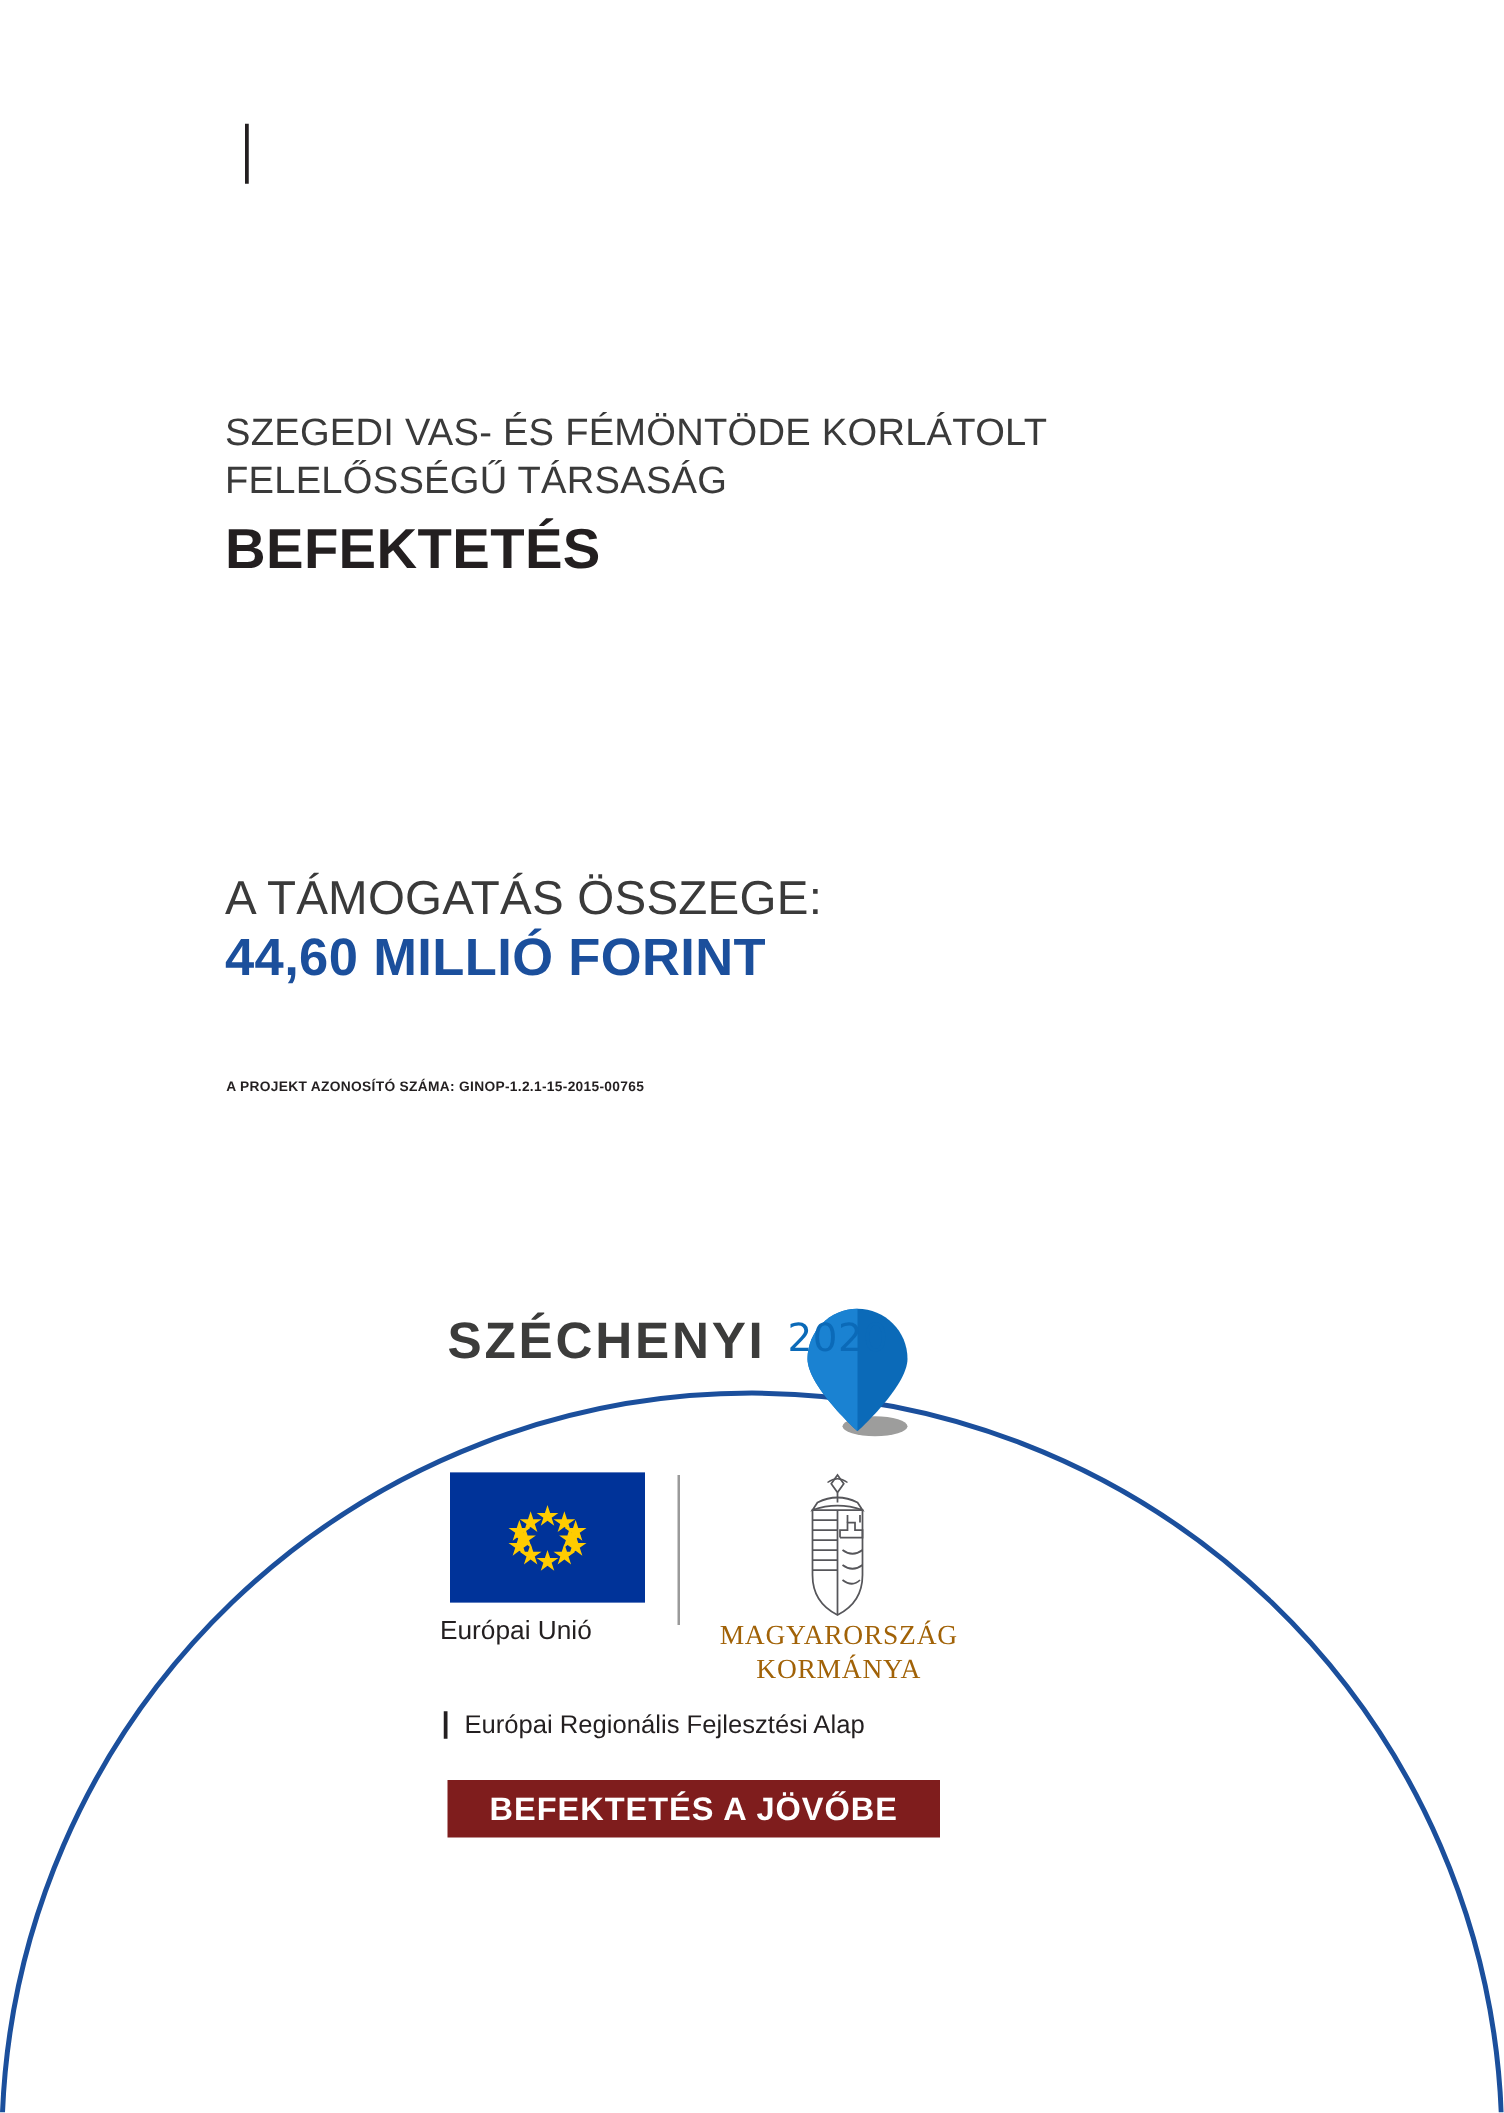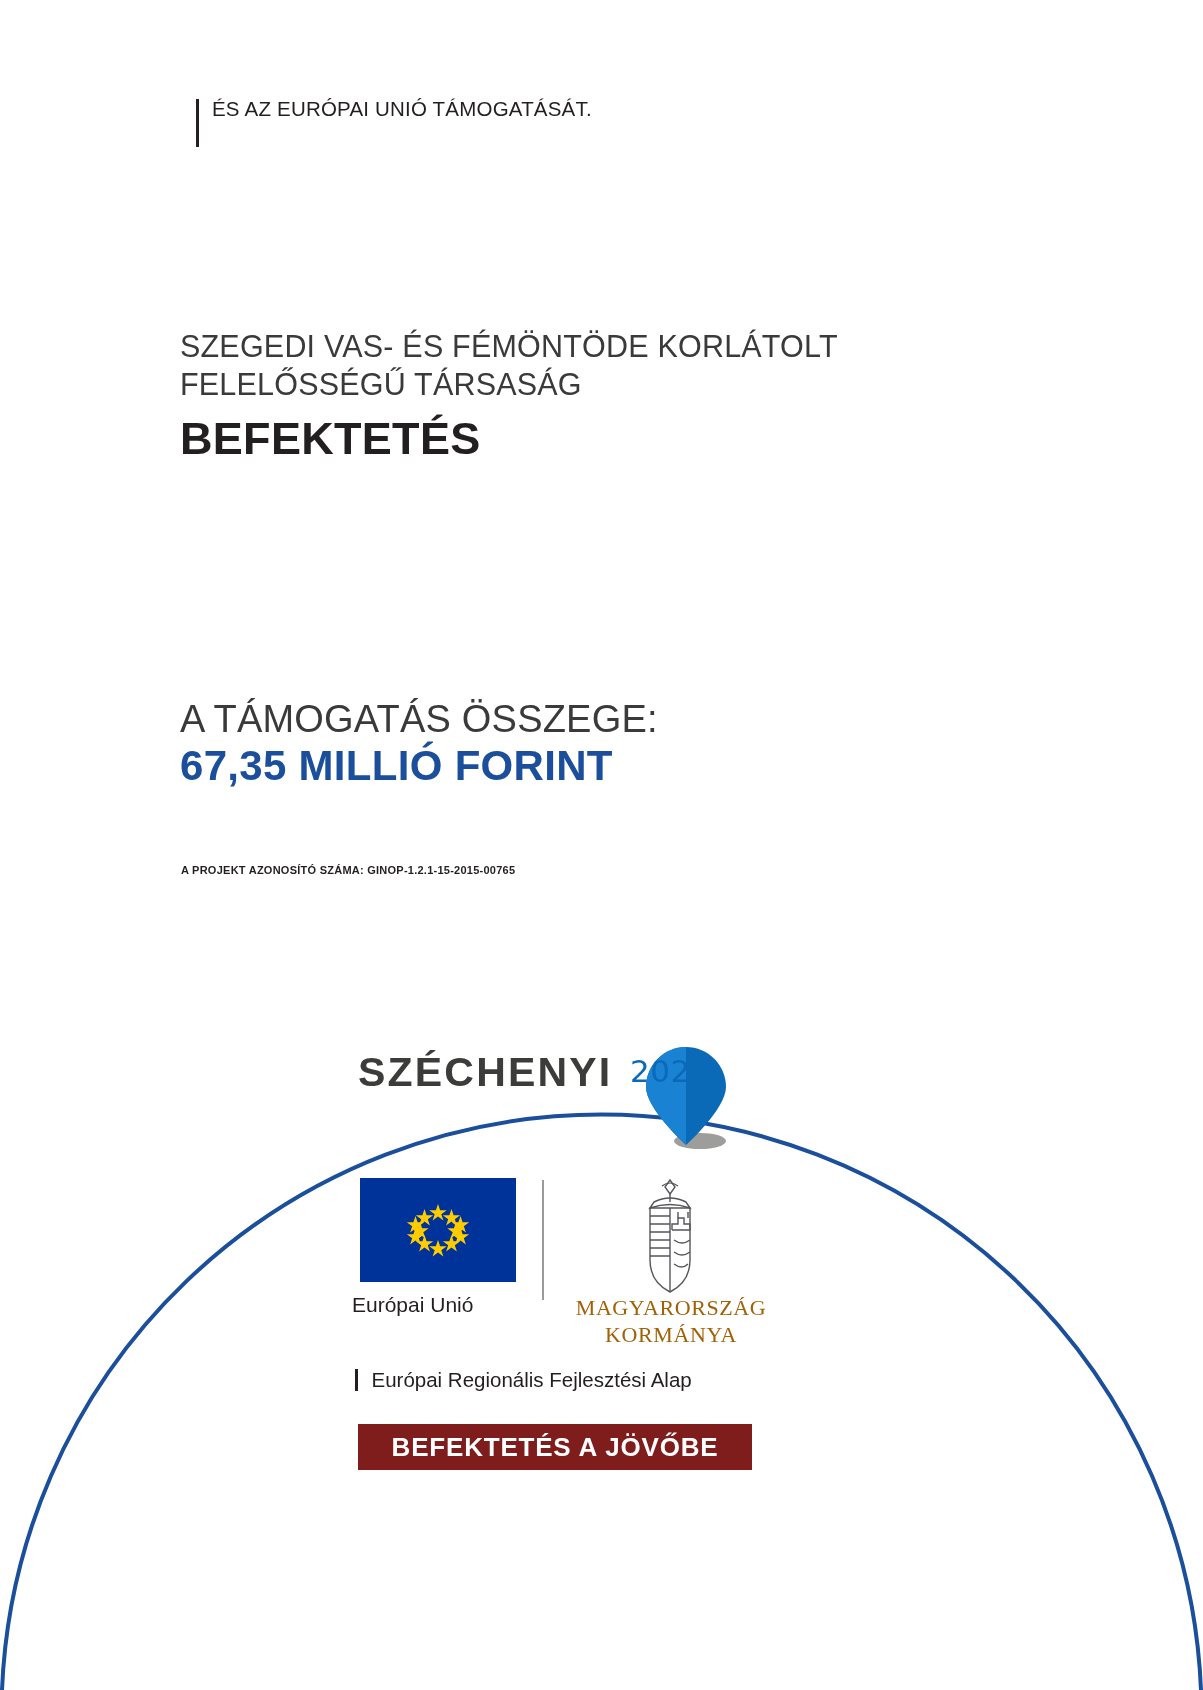--- a/index.html
+++ b/index.html
@@ -224,35 +224,34 @@
     align-items: center;
     justify-content: center;
   }
 </style>
 </head>
 <body>
 
 <div class="thanks">
   <div class="bar"></div>
   <div class="thanks-lines">
-    <div>ÉS AZ EURÓPAI UNIÓ TÁMOGATÁSÁT.</div>
   </div>
 </div>
 
 <div class="company">
   <div>SZEGEDI VAS- ÉS FÉMÖNTÖDE KORLÁTOLT</div>
   <div>FELELŐSSÉGŰ TÁRSASÁG</div>
 </div>
 
 <div class="project-title">
   <div>BEFEKTETÉS</div>
 </div>
 
 <div class="support-label">A TÁMOGATÁS ÖSSZEGE:</div>
-<div class="support-amount">67,35 MILLIÓ FORINT</div>
+<div class="support-amount">44,60 MILLIÓ FORINT</div>
 
 <div class="project-id">A PROJEKT AZONOSÍTÓ SZÁMA: GINOP-1.2.1-15-2015-00765</div>
 
 <svg class="arc" viewBox="0 0 1203 750">
   <path d="M 2 750 A 600 600 0 0 1 1201 750" fill="none" stroke="#1b4f9c" stroke-width="4"></path>
 </svg>
 
 <div class="szechenyi">
   <div class="szechenyi-word">SZÉCHENYI</div>
   <svg class="pin-wrap" viewBox="0 0 100 110">

